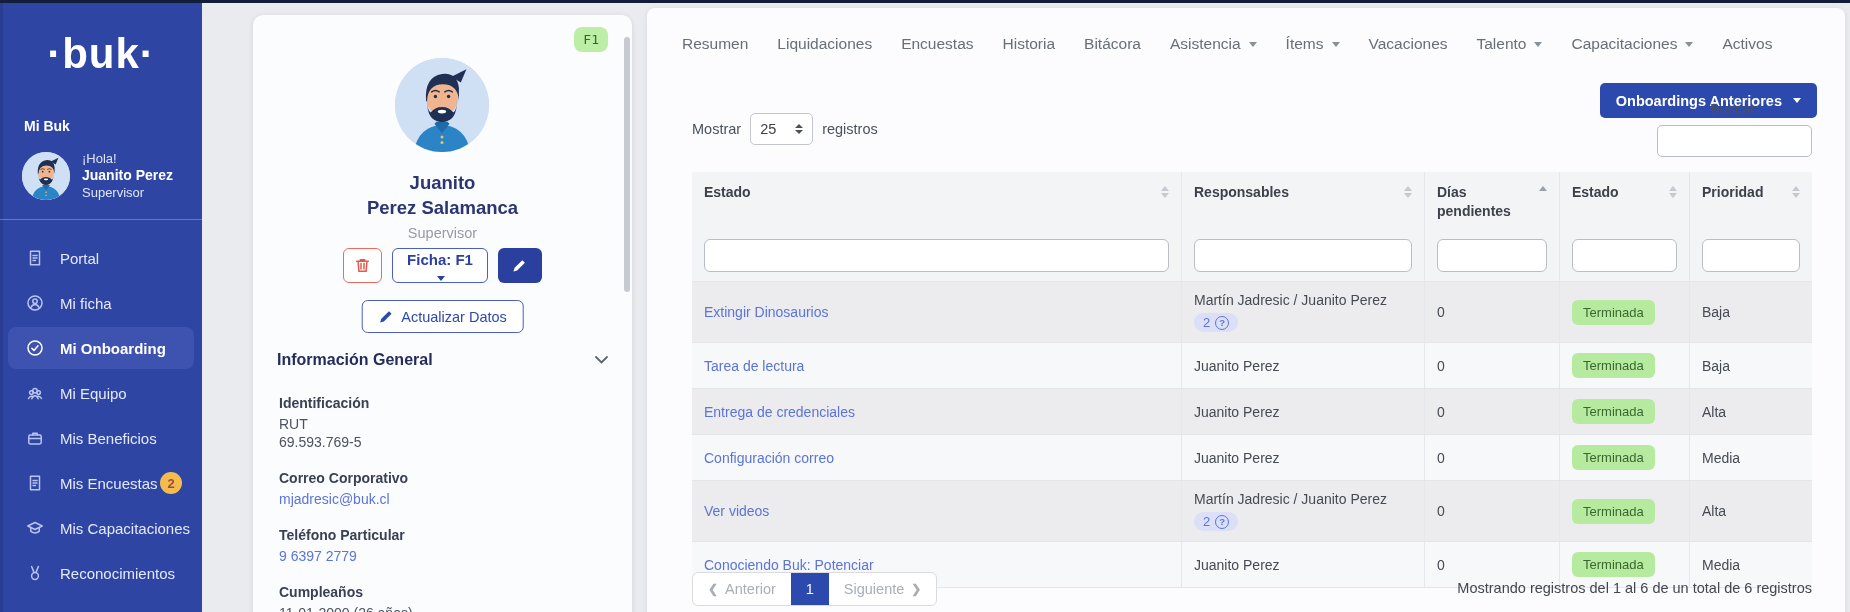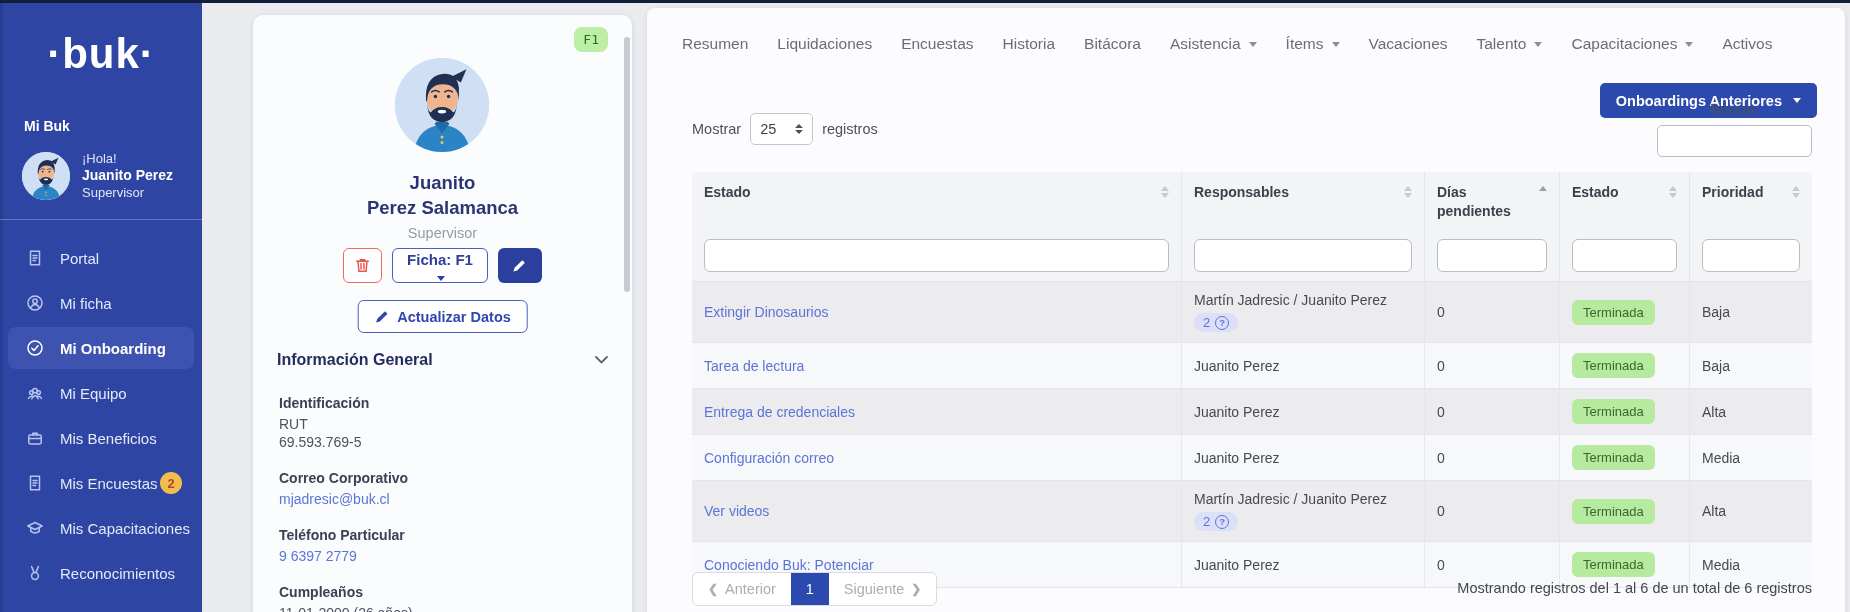--- a/index.html
+++ b/index.html
@@ -42,21 +42,21 @@
   .p-role { position:absolute; top:210px; width:100%; text-align:center; font-size:14.5px; color:#949aa6; }
   .btn-row { position:absolute; top:233px; width:100%; display:flex; justify-content:center; gap:10px; }
   .btn { display:inline-flex; align-items:center; justify-content:center; gap:8px; height:35px;
          border-radius:6px; background:#fff; font-size:15px; cursor:pointer; }
   .btn-trash { width:39px; border:1px solid #ee6a5c; }
   .btn-trash svg { stroke:#e8574a; fill:none; stroke-width:1.4; stroke-linecap:round; width:17px; height:17px; }
   .btn-ficha { padding:0 14px; border:1px solid #4a5fc0; color:#2d3f9f; font-weight:600;flex-direction:column; }
   .btn-pencil { width:44px; border:none; background:#2b3f9e; }
   .pencil-glyph { width:15px; height:15px; }
   .btn-update { position:absolute; top:285px; left:50%; transform:translateX(-50%); padding:0 16px; height:33px;
-                border:1px solid #4a5fc0; color:#2d49ad; font-weight:700; font-size:14.5px; }
+                border:1px solid #4a5fc0; color:#2d49ad; font-weight:400; font-size:14.5px; }
   .caret-down { width:0; height:0; border-left:4.5px solid transparent; border-right:4.5px solid transparent;
                 border-top:5px solid currentColor; display:inline-block; margin-left:2px; }
   .info-header { position:absolute; top:336px; left:24px; right:24px; display:flex; justify-content:space-between;
                  align-items:center; font-size:16px; font-weight:700; color:#232c5c; }
   .info-fields { position:absolute; top:380px; left:26px; right:20px; }
   .field { margin-bottom:19px; }
   .field .flabel { font-size:14px; font-weight:700; color:#3a4154; margin-bottom:4px; }
   .field .fvalue { font-size:14px; color:#4c5260; line-height:18px; }
   .field .fvalue.link { color:#5b74d8; }
 

